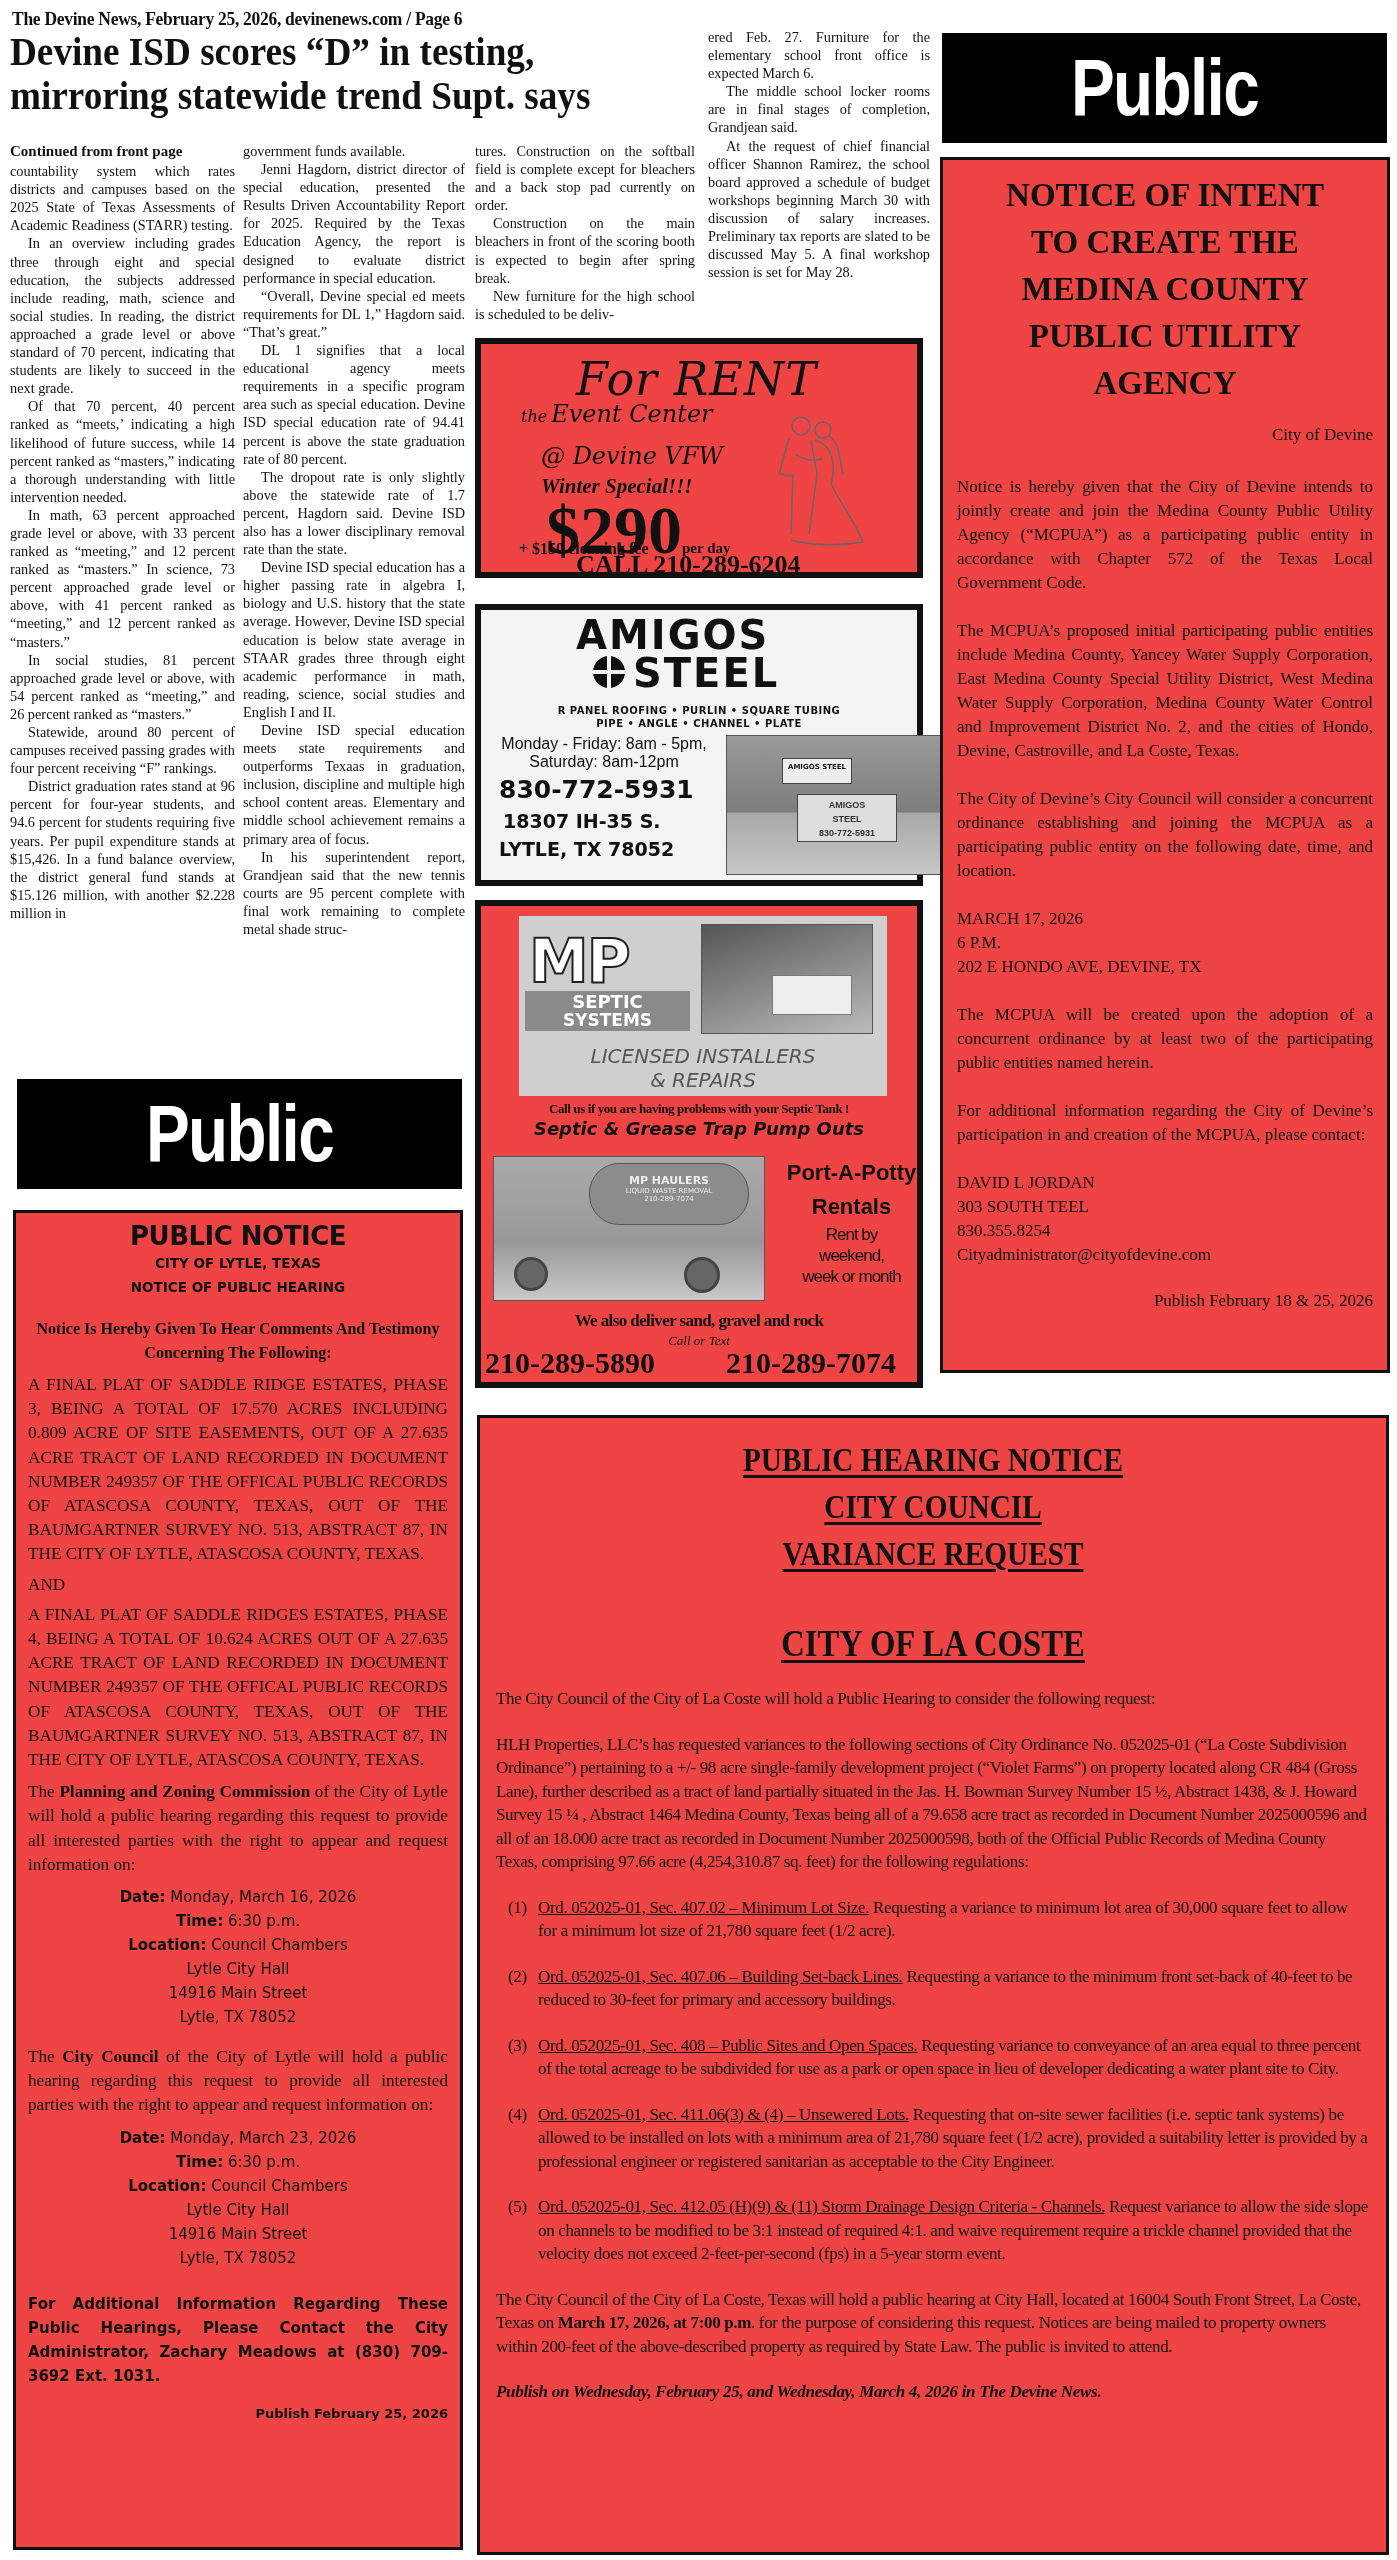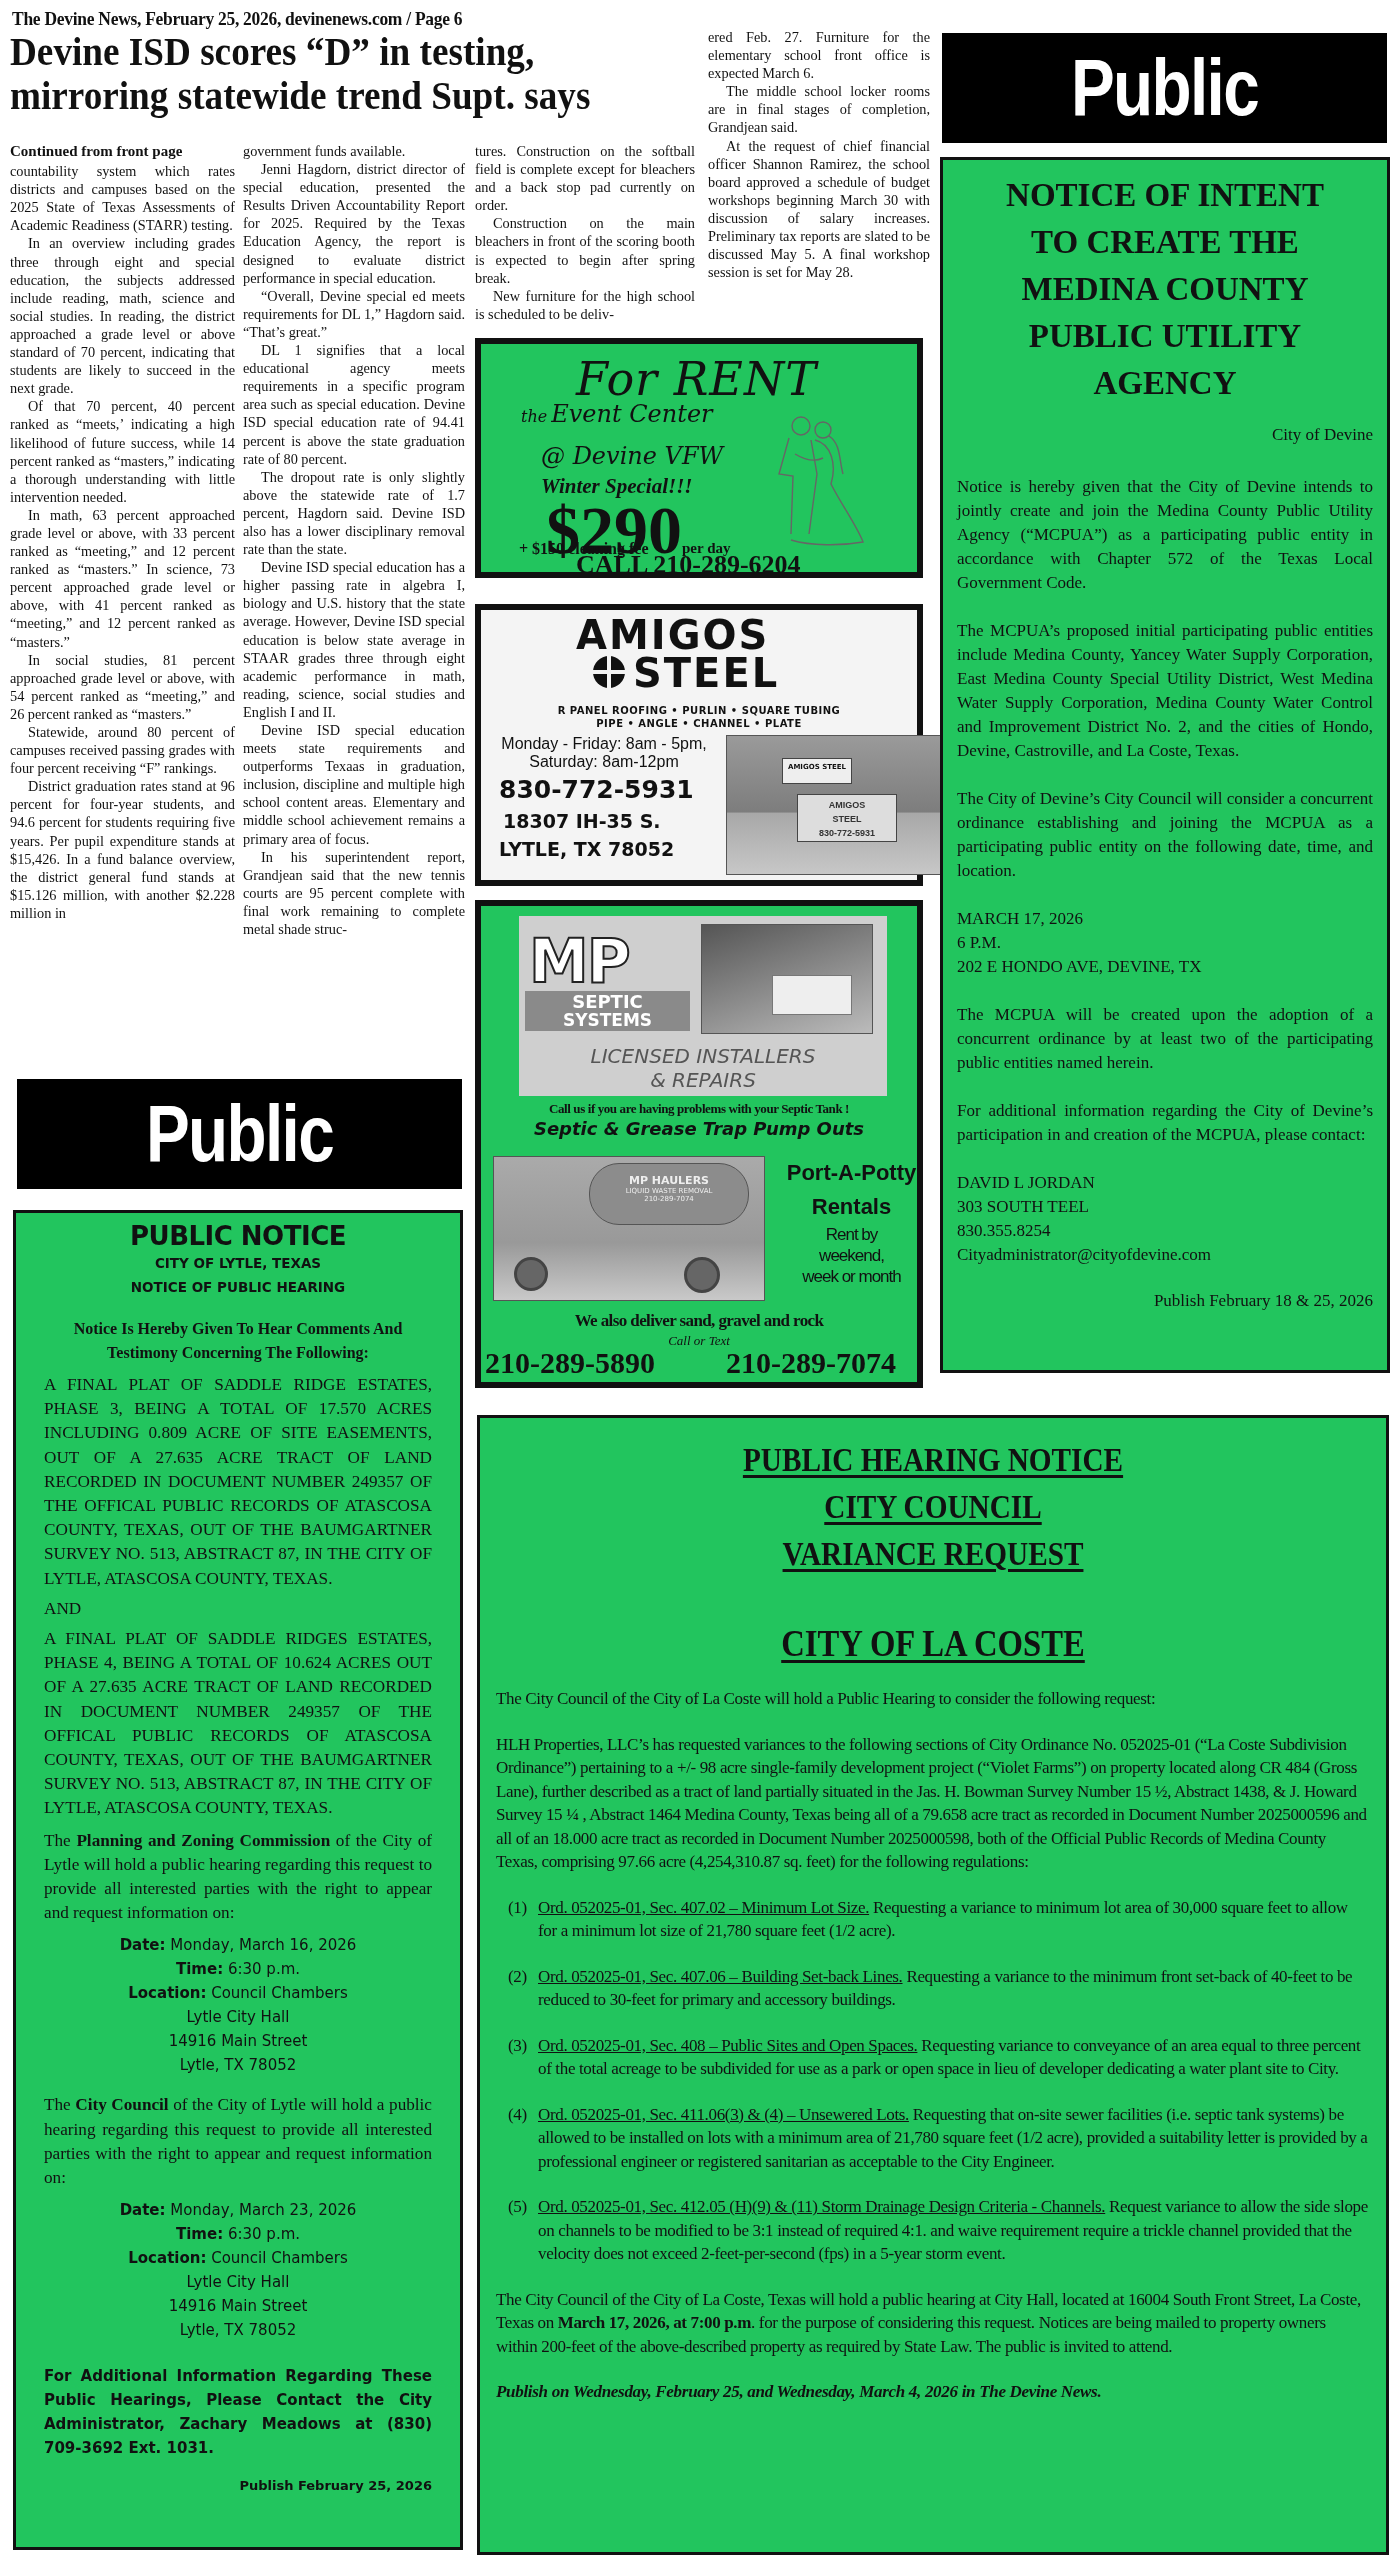--- a/index.html
+++ b/index.html
@@ -14,21 +14,21 @@
   .col1 { left: 10px; top: 142px; width: 225px; }
   .col2 { left: 243px; top: 142px; width: 222px; }
   .col3 { left: 475px; top: 142px; width: 220px; }
   .col4 { left: 708px; top: 28px; width: 222px; }
 
   .pn-banner { background: #000; color: #fff; font-family: "Liberation Sans", sans-serif; font-weight: bold; text-align: center; letter-spacing: -2px; }
   .pn-left { left: 17px; top: 1079px; width: 445px; height: 110px; font-size: 80px; line-height: 110px; }
   .pn-right { left: 942px; top: 33px; width: 445px; height: 110px; font-size: 80px; line-height: 110px; }
   .pn-banner span { display: inline-block; transform: scaleX(0.82); }
 
-  .box { border: 3px solid #111; background: #22c55e; }
+  .box { border: 3px solid #111; background: #ef4444; }
   .ad-rent { left: 475px; top: 338px; width: 448px; height: 240px; border-width: 6px; }
   .ad-amigos { left: 475px; top: 604px; width: 448px; height: 282px; border-width: 6px; }
   .ad-mp { left: 475px; top: 900px; width: 448px; height: 488px; border-width: 6px; }
 
   .rent-title { left: 95px; top: 8px; font-family: "DejaVu Serif", serif; font-style: italic; font-size: 46px; letter-spacing: 1px; }
   .rent-sub { font-family: "DejaVu Serif", serif; font-style: italic; font-size: 24px; }
   .rent-winter { font-family: "Liberation Serif", serif; font-style: italic; font-weight: bold; font-size: 21px; }
   .rent-price { font-family: "Liberation Serif", serif; font-weight: bold; font-size: 68px; line-height: 68px; }
   .rent-perday { font-weight: bold; font-size: 15px; }
   .rent-fee { font-weight: bold; font-size: 16px; }
@@ -238,21 +238,21 @@
   <p class="mcpua-body" style="margin-top:24px;">For additional information regarding the City of Devine’s participation in and creation of the MCPUA, please contact:</p>
   <div class="mcpua-body" style="margin-top:24px;">
     <div>DAVID L JORDAN</div>
     <div>303 SOUTH TEEL</div>
     <div>830.355.8254</div>
     <div>Cityadministrator@cityofdevine.com</div>
   </div>
   <div class="mcpua-publish" style="margin-top:24px;">Publish February 18 &amp; 25, 2026</div>
 </div>
 
-<div class="abs box notice-lytle" style="padding:8px 28px;">
+<div class="abs box notice-lytle" style="padding:8px 12px;">
   <div class="lytle-title">PUBLIC NOTICE</div>
   <div class="lytle-sub">CITY OF LYTLE, TEXAS</div>
   <div class="lytle-sub">NOTICE OF PUBLIC HEARING</div>
   <div class="lytle-intro" style="margin-top:18px;">Notice Is Hereby Given To Hear Comments And Testimony Concerning The Following:</div>
   <p class="lytle-body" style="margin-top:8px;">A FINAL PLAT OF SADDLE RIDGE ESTATES, PHASE 3, BEING A TOTAL OF 17.570 ACRES INCLUDING 0.809 ACRE OF SITE EASEMENTS, OUT OF A 27.635 ACRE TRACT OF LAND RECORDED IN DOCUMENT NUMBER 249357 OF THE OFFICAL PUBLIC RECORDS OF ATASCOSA COUNTY, TEXAS, OUT OF THE BAUMGARTNER SURVEY NO. 513, ABSTRACT 87, IN THE CITY OF LYTLE, ATASCOSA COUNTY, TEXAS.</p>
   <p class="lytle-body" style="margin-top:6px;">AND</p>
   <p class="lytle-body" style="margin-top:6px;">A FINAL PLAT OF SADDLE RIDGES ESTATES, PHASE 4, BEING A TOTAL OF 10.624 ACRES OUT OF A 27.635 ACRE TRACT OF LAND RECORDED IN DOCUMENT NUMBER 249357 OF THE OFFICAL PUBLIC RECORDS OF ATASCOSA COUNTY, TEXAS, OUT OF THE BAUMGARTNER SURVEY NO. 513, ABSTRACT 87, IN THE CITY OF LYTLE, ATASCOSA COUNTY, TEXAS.</p>
   <p class="lytle-body" style="margin-top:8px;">
     <span>The </span><b>Planning and Zoning Commission</b><span> of the City of Lytle will hold a public hearing regarding this request to provide all interested parties with the right to appear and request information on:</span>
   </p>

